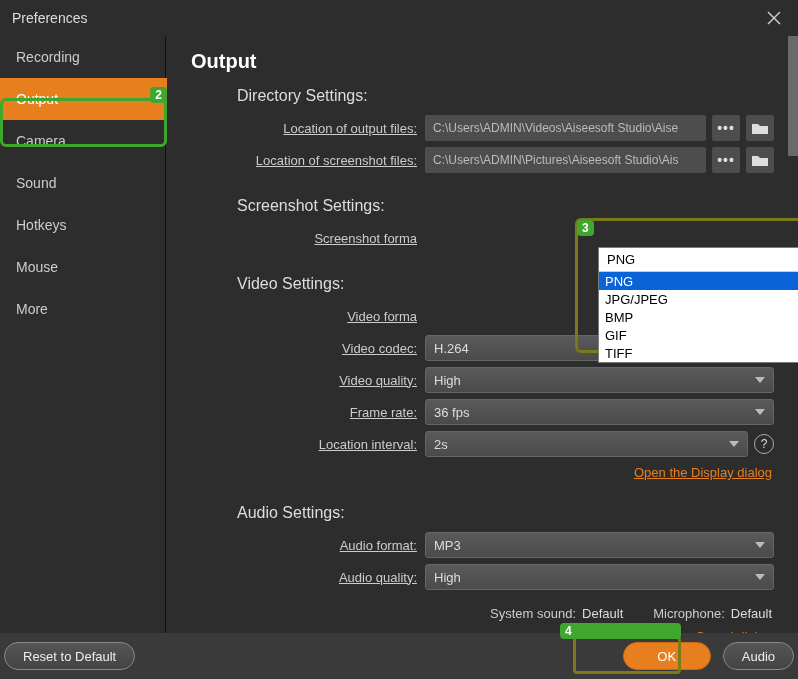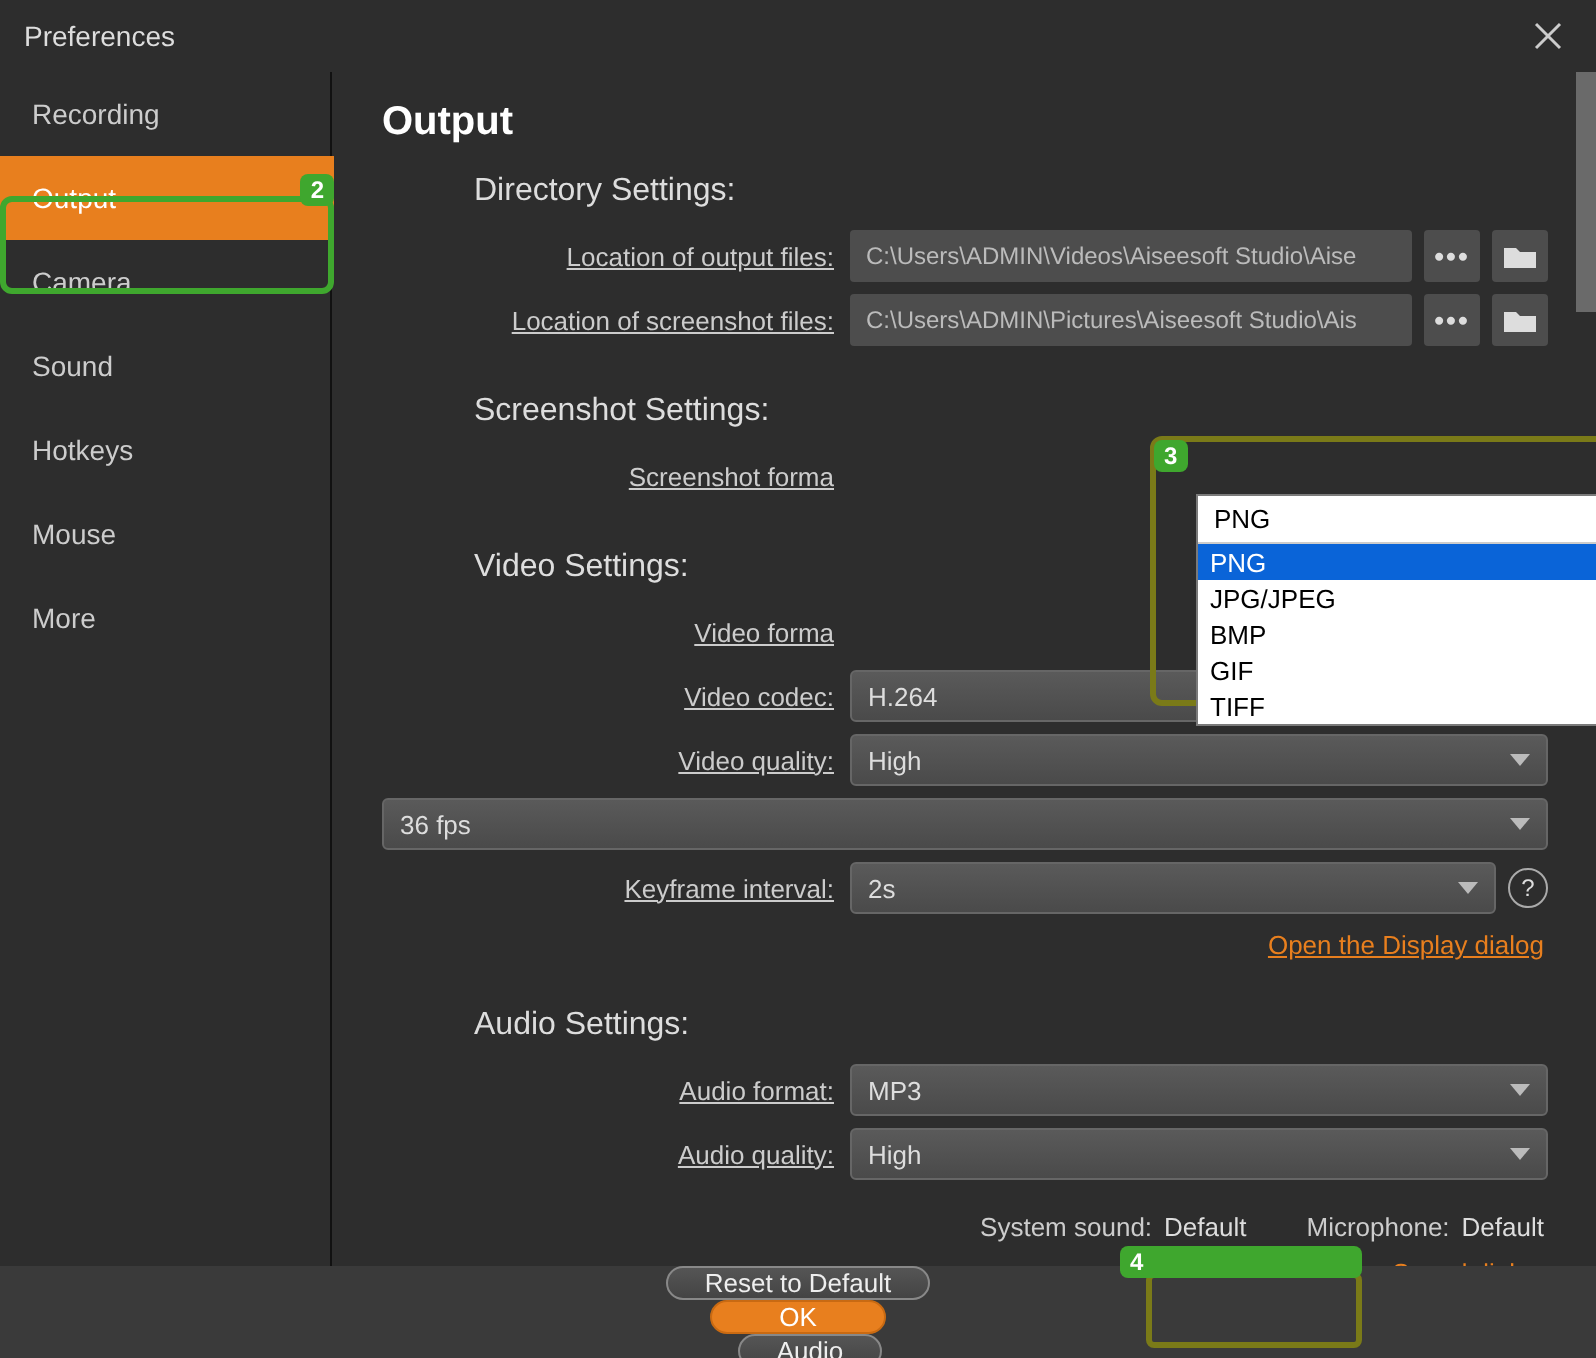--- a/index.html
+++ b/index.html
@@ -30,21 +30,21 @@
   .chev { width: 0; height: 0; border-left: 5px solid transparent; border-right: 5px solid transparent; border-top: 6px solid #bbb; }
   .help-circle { width: 20px; height: 20px; border: 1px solid #aaa; border-radius: 50%; display: flex; align-items: center; justify-content: center; color: #ddd; font-size: 12px; cursor: pointer; }
   .link { color: #e87f1e; font-size: 13px; text-decoration: underline; text-align: right; margin: 8px 2px 0 0; cursor: pointer; display: block; }
   .dropdown { position: absolute; top: 211px; left: 431px; width: 342px; background: #fff; color: #000; border: 1px solid #7a7a7a; z-index: 10; font-size: 13px; }
   .dd-sel { background: #fff; border-bottom: 1px solid #ccc; height: 24px; display: flex; align-items: center; justify-content: space-between; padding: 0 8px; cursor: pointer; }
   .dd-list { max-height: 100px; overflow: hidden; }
   .dd-item { height: 18px; display: flex; align-items: center; padding: 0 6px; cursor: pointer; }
   .dd-item.hl { background: #0a64d8; color: #fff; }
   .marker3 { top: 182px; left: 408px; width: 370px; height: 135px; border-color: #7a7a18; }
   .marker3 .marker-badge { top: -1px; left: -1px; right: auto; }
-  .footer { position: absolute; bottom: 0; left: 0; right: 0; height: 46px; background: #3a3a3a; display: flex; align-items: center; padding: 0 4px; flex-direction: column; }
+  .footer { position: absolute; bottom: 0; left: 0; right: 0; height: 46px; background: #3a3a3a; display: flex; align-items: center; padding: 0 4px; }
   .btn { height: 28px; padding: 0 18px; border-radius: 14px; display: inline-flex; align-items: center; justify-content: center; font-size: 13px; cursor: pointer; border: 1px solid #888; background: linear-gradient(#555,#444); color: #eee; }
   .btn.primary { background: #e87f1e; border-color: #c96a12; color: #fff; min-width: 88px; }
   .spacer { flex: 1; }
   .footer .btn + .btn { margin-left: 12px; }
   .marker4 { position: absolute; border: 3px solid #7a7a18; border-radius: 4px; }
   .m4 { left: 573px; bottom: 5px; width: 108px; height: 38px; }
   .m4 .marker-badge { position: absolute; top: -16px; left: -16px; background: #3fa72e; color: #fff; padding: 0 5px; border-radius: 4px; font-size: 12px; font-weight: bold; }
   .info-row { display: flex; gap: 30px; justify-content: flex-end; font-size: 13px; color: #ccc; margin: 16px 2px 0 0; text-align: right; }
   .info-row span.lbl { color: #ccc; }
   .info-row span.val { color: #ddd; margin-left: 6px; }
@@ -140,29 +140,30 @@
     <div class="row">
       <div class="row-label">Video quality:</div>
       <div class="row-ctrl">
           <div class="select">
             <span>High</span>
             <div class="chev"></div>
           </div>
         </div>
     </div>
     <div class="row">
+      <div class="row-label">Frame rate:</div>
       <div class="row-ctrl">
           <div class="select">
             <span>36 fps</span>
             <div class="chev"></div>
           </div>
         </div>
     </div>
     <div class="row">
-      <div class="row-label">Keyframe interval:</div>
+      <div class="row-label">Location interval:</div>
       <div class="row-ctrl">
         <div class="select">
             <span>2s</span>
             <div class="chev"></div>
           </div>
         <div class="help-circle">?</div>
       </div>
     </div>
     <a class="link">Open the Display dialog</a>
 

